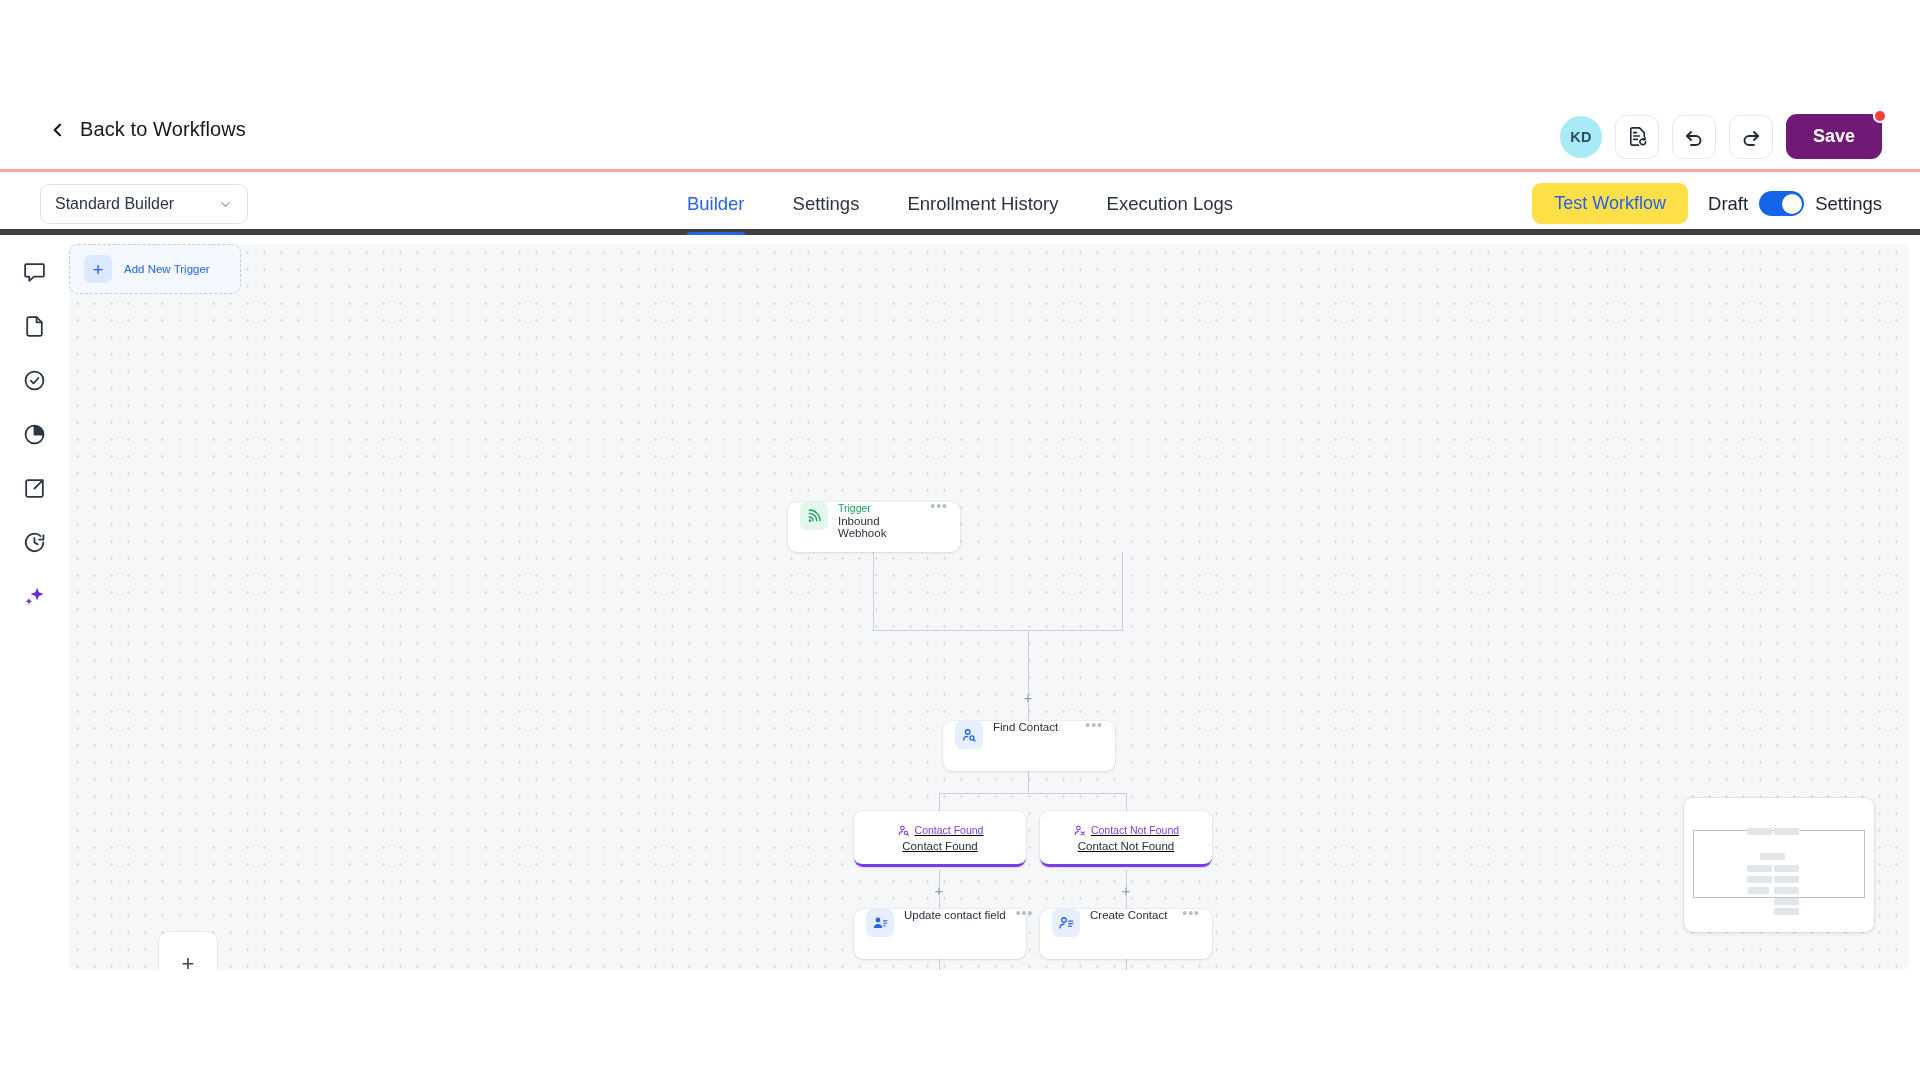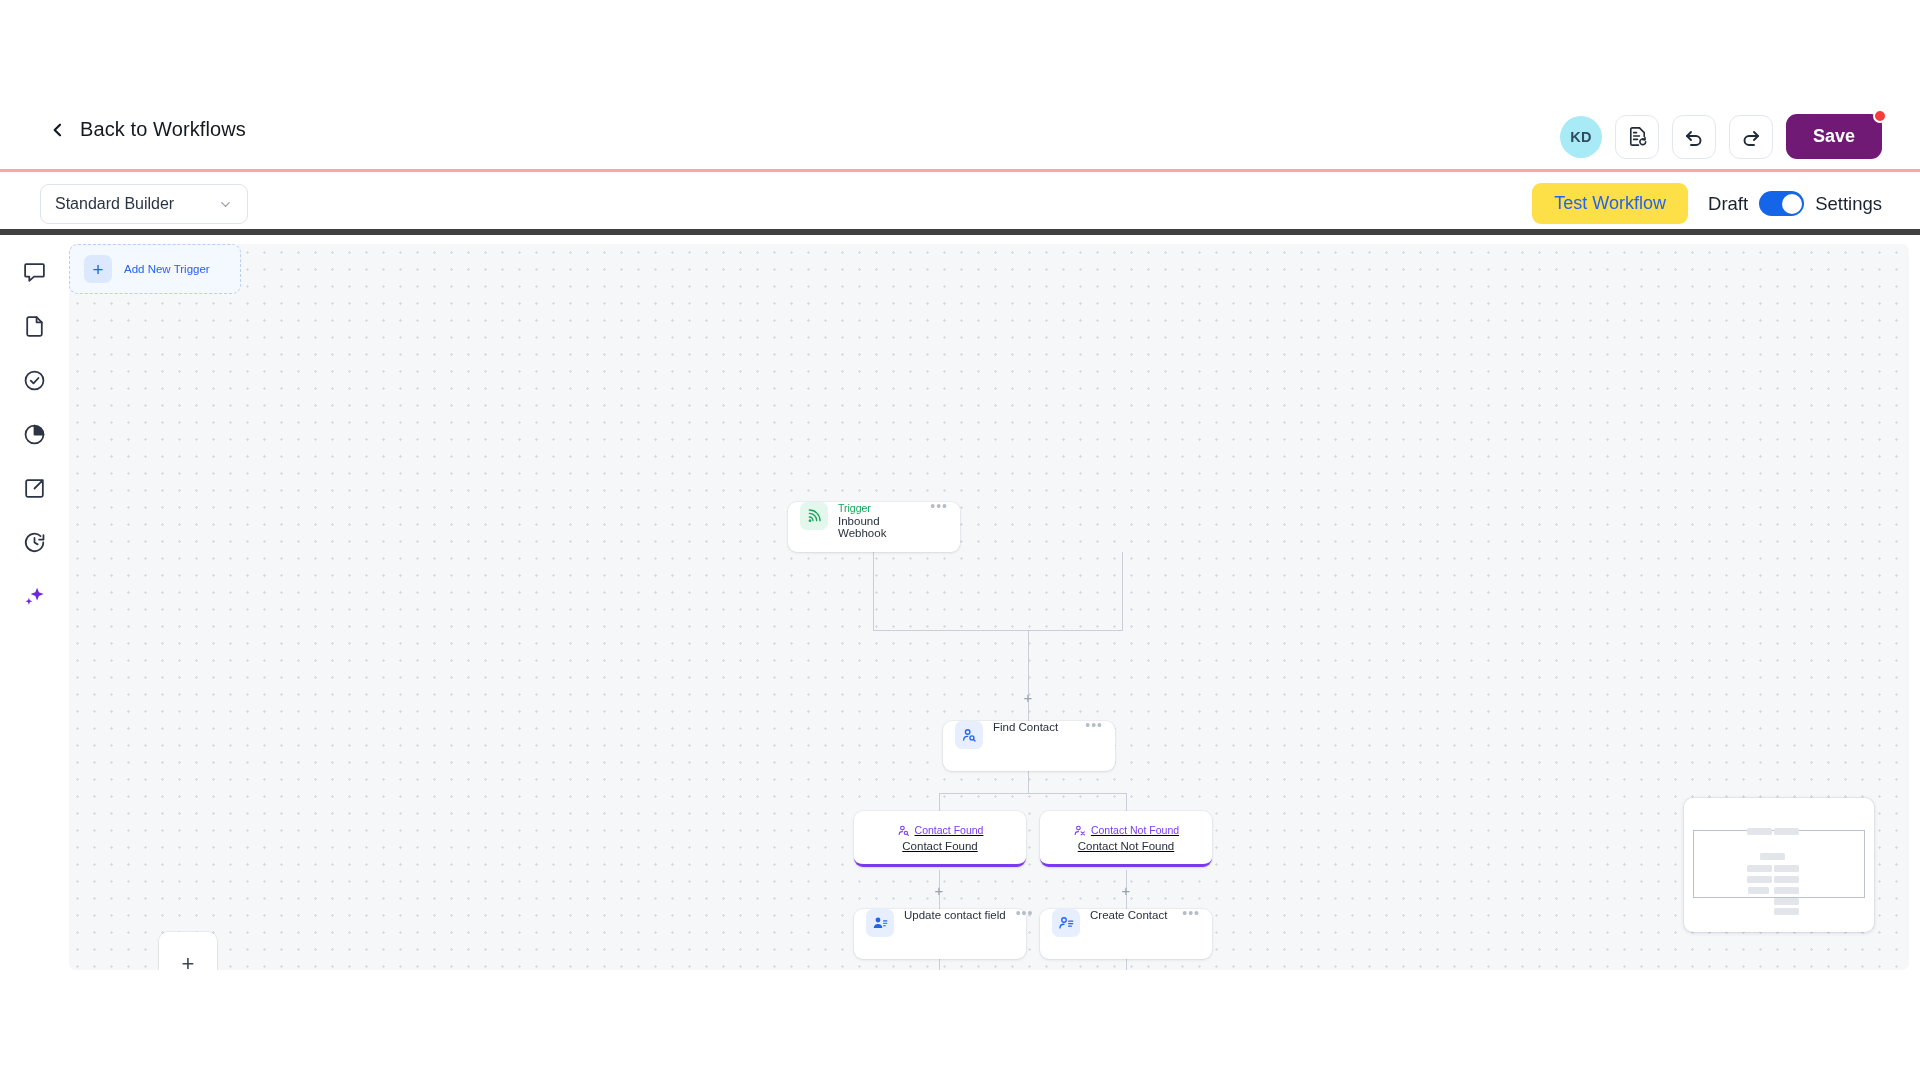--- a/index.html
+++ b/index.html
@@ -274,20 +274,26 @@
 
 <div class="tabrow">
 
   <div class="builder-select">
     <span>Standard Builder</span>
     <svg class="chev-down" viewBox="0 0 24 24" fill="none" stroke="currentColor" stroke-width="2.1" stroke-linecap="round" stroke-linejoin="round">
         <polyline points="6 9 12 15 18 9"></polyline>
       </svg>
   </div>
 
+  <div class="tabs">
+    <div class="tab active">Builder</div>
+    <div class="tab">Settings</div>
+    <div class="tab">Enrollment History</div>
+    <div class="tab">Execution Logs</div>
+  </div>
 
   <div class="right-tools">
     <button class="test-btn">Test Workflow</button>
     <div class="pubwrap">
       <span class="pub-label">Draft</span>
       <div class="toggle">
           <div class="knob"></div>
         </div>
       <span class="pub-label">Settings</span>
     </div>

